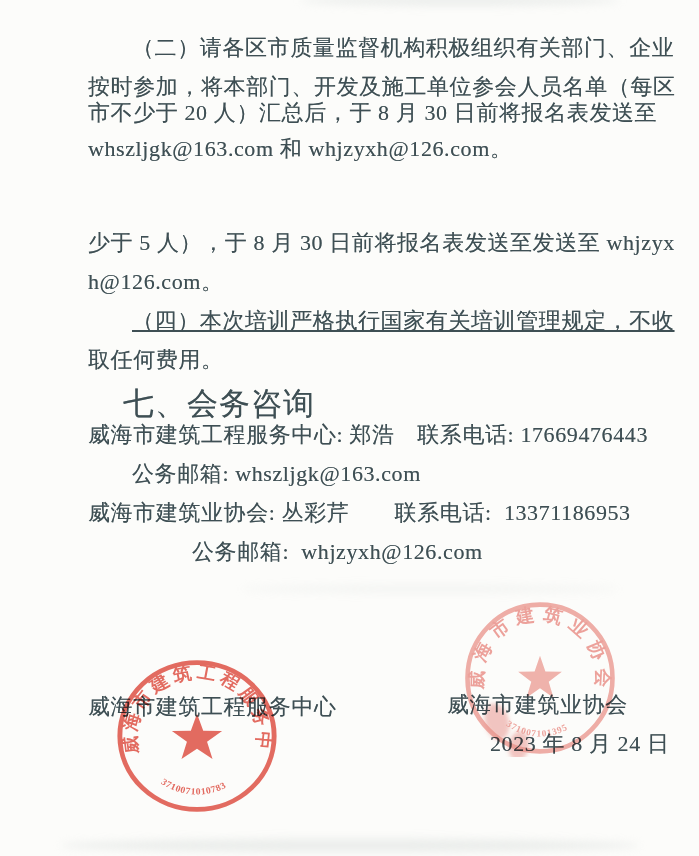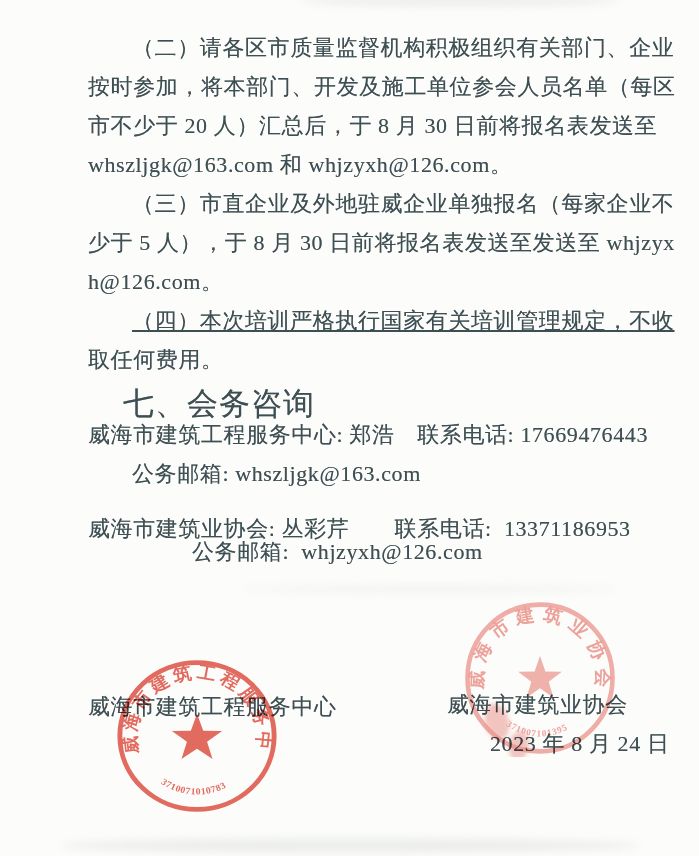--- a/index.html
+++ b/index.html
@@ -2,25 +2,25 @@
 <html><head>
 <meta charset="utf-8">
 <style>
   html,body{margin:0;padding:0;}
   body{width:699px;height:856px;background:#e9e9e7;font-family:"Liberation Serif","DejaVu Serif",serif;}
   .page{position:relative;width:699px;height:856px;background:#fcfcfa;overflow:hidden;color:#3e4f54;}
   .line{position:absolute;white-space:pre;font-size:22px;letter-spacing:0.6px;
         text-shadow:0 0 0.5px rgba(62,79,84,0.55);}
   .heading{font-family:"Liberation Sans","DejaVu Sans",sans-serif;font-weight:normal;font-size:31px;letter-spacing:1px;}
   
-  .l1{top:33px;left:132px;}  .l2{top:72px;left:88px;}   .l3{top:111px;left:88px;}
-  .l4{top:150px;left:88px;}  .l5{top:189px;left:132px;} .l6{top:228px;left:88px;}
+  .l1{top:33px;left:132px;}  .l2{top:72px;left:88px;}   .l3{top:98px;left:88px;}
+  .l4{top:134px;left:88px;}  .l5{top:189px;left:132px;} .l6{top:228px;left:88px;}
   .l7{top:267px;left:88px;}  .l8{top:306px;left:132px;text-decoration:underline;} .l9{top:345px;left:88px;}
   .l10{top:383px;left:123px;}.l11{top:420px;left:88px;} .l12{top:459px;left:132px;font-family:Liberation Serif, serif;}
-  .l13{top:498px;left:88px;margin-top:16px;} .l14{top:537px;left:192px;}.l15{top:616px;left:133px;}
+  .l13{top:498px;left:88px;} .l14{top:537px;left:192px;}.l15{top:616px;left:133px;}
   .sig-left{top:692px;left:88px;}
   .sig-right{top:690px;left:447px;}
   .date-line{top:729px;left:458px;margin-left:32px;}
   
   .seal{position:absolute;mix-blend-mode:multiply;}
   .seal-left{left:114px;top:657px;opacity:0.88;}
   .seal-right{left:462px;top:599px;opacity:0.82;}
   .seal text{font-family:"Liberation Serif","DejaVu Serif",serif;font-weight:bold;}
   
   .smudge{position:absolute;background:#dfe3e1;border-radius:50%;filter:blur(4px);}
@@ -34,21 +34,20 @@
 <div class="page">
 
   <div class="smudge smudge-top"></div>
   <div class="smudge smudge-mid"></div>
   <div class="smudge smudge-bottom"></div>
 
   <div class="line l1">（二）请各区市质量监督机构积极组织有关部门、企业</div>
   <div class="line l2">按时参加，将本部门、开发及施工单位参会人员名单（每区</div>
   <div class="line l3">市不少于 20 人）汇总后，于 8 月 30 日前将报名表发送至</div>
   <div class="line l4">whszljgk@163.com 和 whjzyxh@126.com。</div>
-  <div class="line l5">（三）市直企业及外地驻威企业单独报名（每家企业不</div>
   <div class="line l6">少于 5 人），于 8 月 30 日前将报名表发送至发送至 whjzyx</div>
   <div class="line l7">h@126.com。</div>
   <div class="line l8">（四）本次培训严格执行国家有关培训管理规定，不收</div>
   <div class="line l9">取任何费用。</div>
   <div class="line l10 heading">七、会务咨询</div>
   <div class="line l11">威海市建筑工程服务中心: 郑浩　联系电话: 17669476443</div>
   <div class="line l12">公务邮箱: whszljgk@163.com</div>
   <div class="line l13">威海市建筑业协会: 丛彩芹　　联系电话:  13371186953</div>
   <div class="line l14">公务邮箱:  whjzyxh@126.com</div>
 

